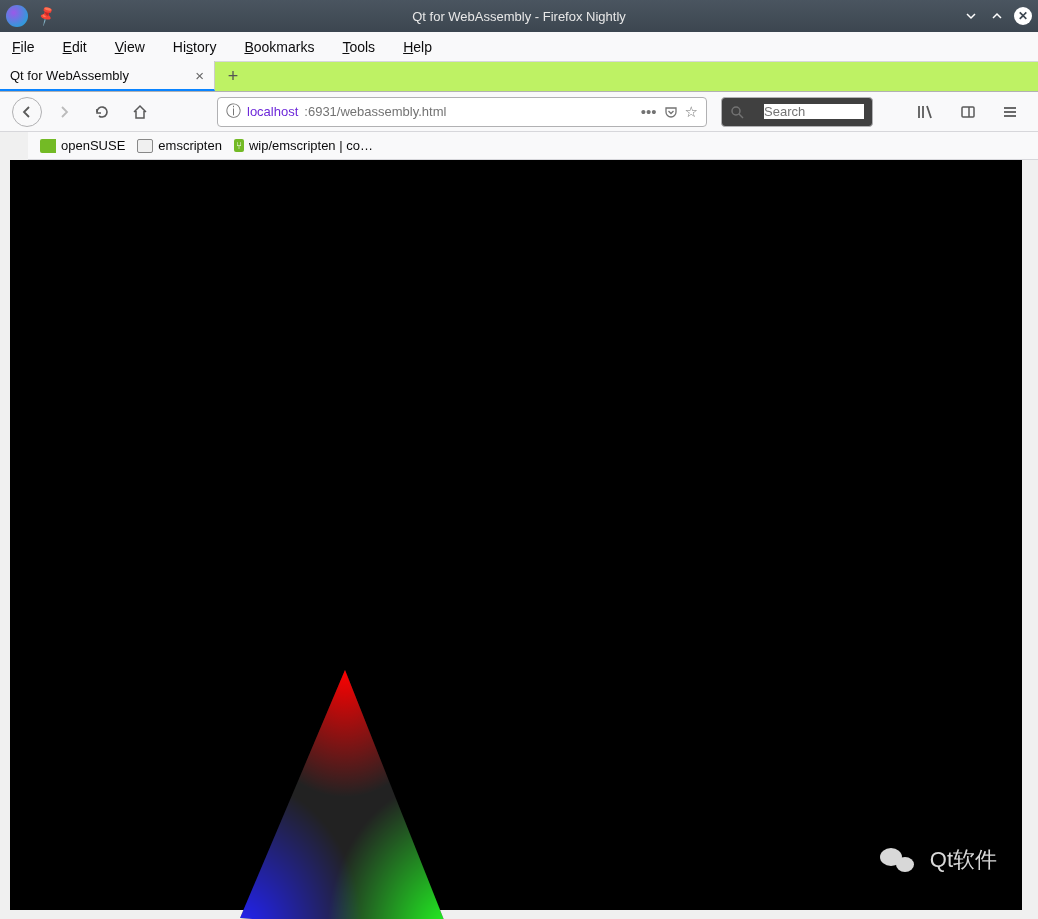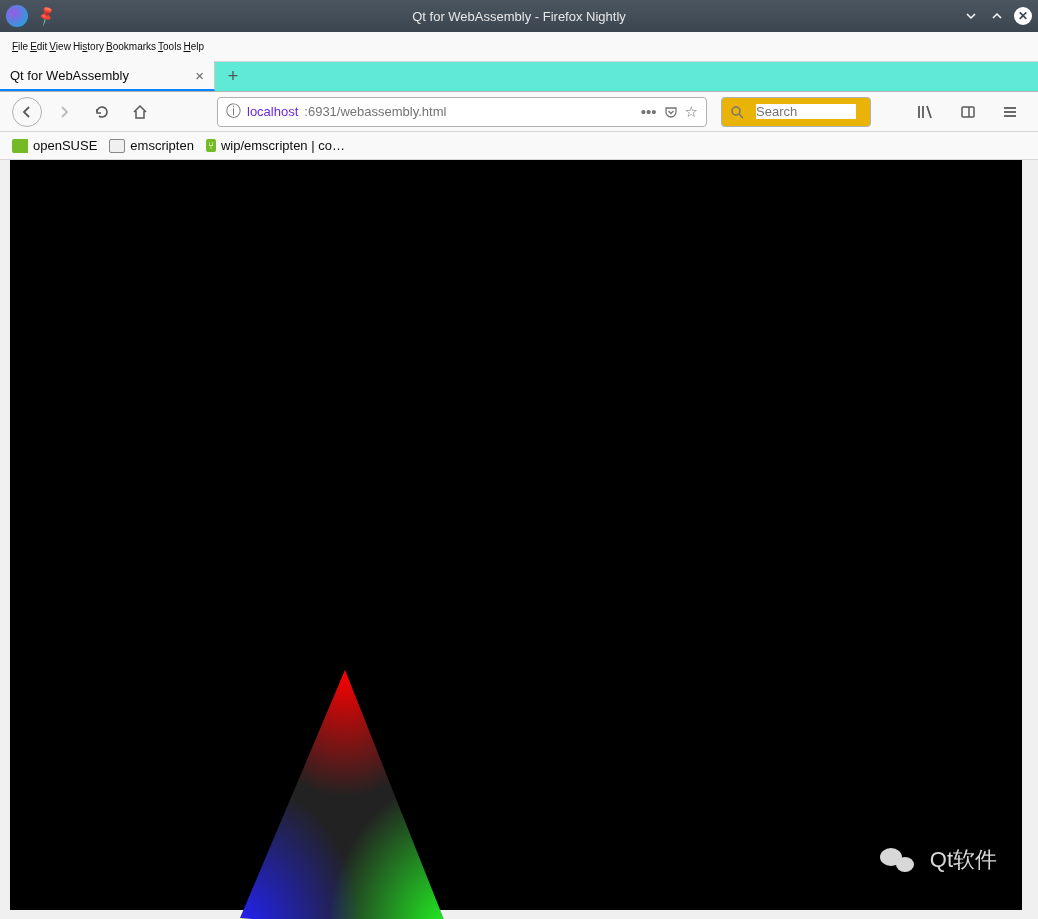--- a/index.html
+++ b/index.html
@@ -8,45 +8,45 @@
 
 .titlebar { height: 32px; background: linear-gradient(to bottom, #4a5560, #3c4650); display: flex; align-items: center; padding: 0 6px; color: #e8e8e8; font-size: 13px; position: relative; }
 .titlebar .ff-icon { width: 22px; height: 22px; border-radius: 50%; background: radial-gradient(circle at 35% 35%, #9b59e8, #3498db 70%); margin-right: 4px; }
 .titlebar .pin { margin-left: 6px; color: #aab; font-size: 14px; transform: rotate(-30deg); }
 .titlebar .title { position: absolute; left: 50%; transform: translateX(-50%); text-align: center; }
 .titlebar .win-controls { margin-left: auto; display: flex; gap: 8px; align-items: center; }
 .win-btn { width: 18px; height: 18px; display: flex; align-items: center; justify-content: center; color: #fff; }
 .win-btn.close-btn { background: #fff; color: #3c4650; border-radius: 50%; font-weight: bold; font-size: 12px; }
 
 
-.menubar { height: 30px; background: #f9f9fa; border-bottom: 1px solid #d7d7db; display: flex; align-items: center; padding: 0 12px; gap: 2px; font-size: 10px; color: #0c0c0d; }
+.menubar { height: 30px; background: #f9f9fa; border-bottom: 1px solid #d7d7db; display: flex; align-items: center; padding: 0 12px; gap: 28px; font-size: 14px; color: #0c0c0d; }
 .menubar .u { text-decoration: underline; }
 
 
-.tabbar { height: 30px; background: #5eead4; display: flex; align-items: flex-end; border-bottom: 1px solid #b1b1b3; }
+.tabbar { height: 30px; background: #bef264; display: flex; align-items: flex-end; border-bottom: 1px solid #b1b1b3; }
 .tab { height: 30px; width: 215px; background: #f9f9fa; border-right: 1px solid #ccc; display: flex; align-items: center; padding: 0 10px; font-size: 13px; color: #0c0c0d; border-bottom: 2px solid #0a84ff; position: relative; }
 .tab .close { margin-left: auto; color: #666; font-size: 15px; }
 .newtab { width: 36px; height: 30px; display: flex; align-items: center; justify-content: center; color: #555; font-size: 18px; font-weight: 300; }
 
 
 .toolbar { height: 40px; background: #f9f9fa; border-bottom: 1px solid #d7d7db; display: flex; align-items: center; padding: 0 12px; gap: 6px; }
 .tb-btn { width: 32px; height: 32px; display: flex; align-items: center; justify-content: center; color: #5a5a5a; border-radius: 4px; }
 .tb-btn.circled { border: 1px solid #b1b1b3; border-radius: 50%; width: 30px; height: 30px; }
 .tb-btn.disabled { color: #bbb; }
 .urlbar { flex: 0 0 490px; height: 30px; border: 1px solid #b1b1b3; border-radius: 4px; background: #fff; display: flex; align-items: center; padding: 0 8px; font-size: 13px; gap: 6px; margin-left: 55px; }
 .urlbar .host { color: #6d28d9; }
 .urlbar .path { color: #737373; }
 .urlbar .spacer { flex: 1; }
 .urlbar .icon { color: #737373; font-size: 15px; }
-.searchbar { flex: 0 0 150px; height: 30px; border: 1px solid #b1b1b3; border-radius: 4px; background: #eab308; display: flex; align-items: center; padding: 0 8px; font-size: 13px; color: #737373; gap: 12px; margin-left: 8px; }
+.searchbar { flex: 0 0 150px; height: 30px; border: 1px solid #b1b1b3; border-radius: 4px; background: #404040; display: flex; align-items: center; padding: 0 8px; font-size: 13px; color: #737373; gap: 20px; margin-left: 8px; }
 .searchbar input { border: none; outline: none; font-size: 13px; width: 100px; }
 .rt-icons { margin-left: auto; display: flex; gap: 10px; align-items: center; }
 
 
-.bmbar { height: 28px; background: #f9f9fa; border-bottom: 1px solid #d7d7db; display: flex; align-items: center; padding: 0 12px; gap: 12px; font-size: 13px; color: #0c0c0d; }
+.bmbar { height: 28px; background: #f9f9fa; border-bottom: 1px solid #d7d7db; display: flex; align-items: center; padding: 0 12px; gap: 12px; font-size: 13px; color: #0c0c0d; margin-left: 28px; }
 .bm { display: flex; align-items: center; gap: 5px; }
 .bm-icon { width: 16px; height: 14px; }
 .bm-icon.flag { background: #73ba25; border-radius: 2px 0 0 2px; position: relative; }
 .bm-icon.folder { border: 1px solid #888; border-radius: 2px; background: #f0f0f0; }
 
 
 .content { position: relative; width: 1012px; height: 750px; margin: 0 10px; background: #000; }
 .triangle-svg { position: absolute; left: 230px; top: 510px; }
 
 

